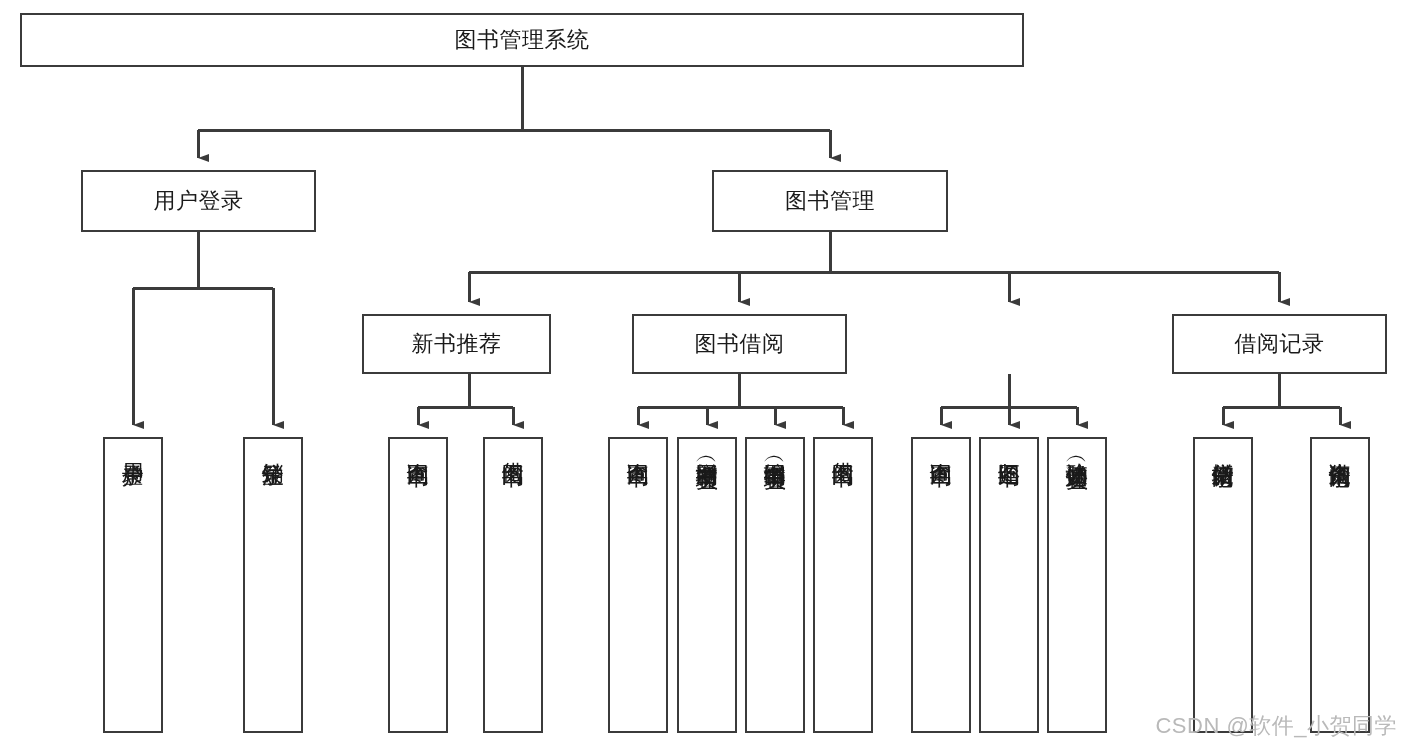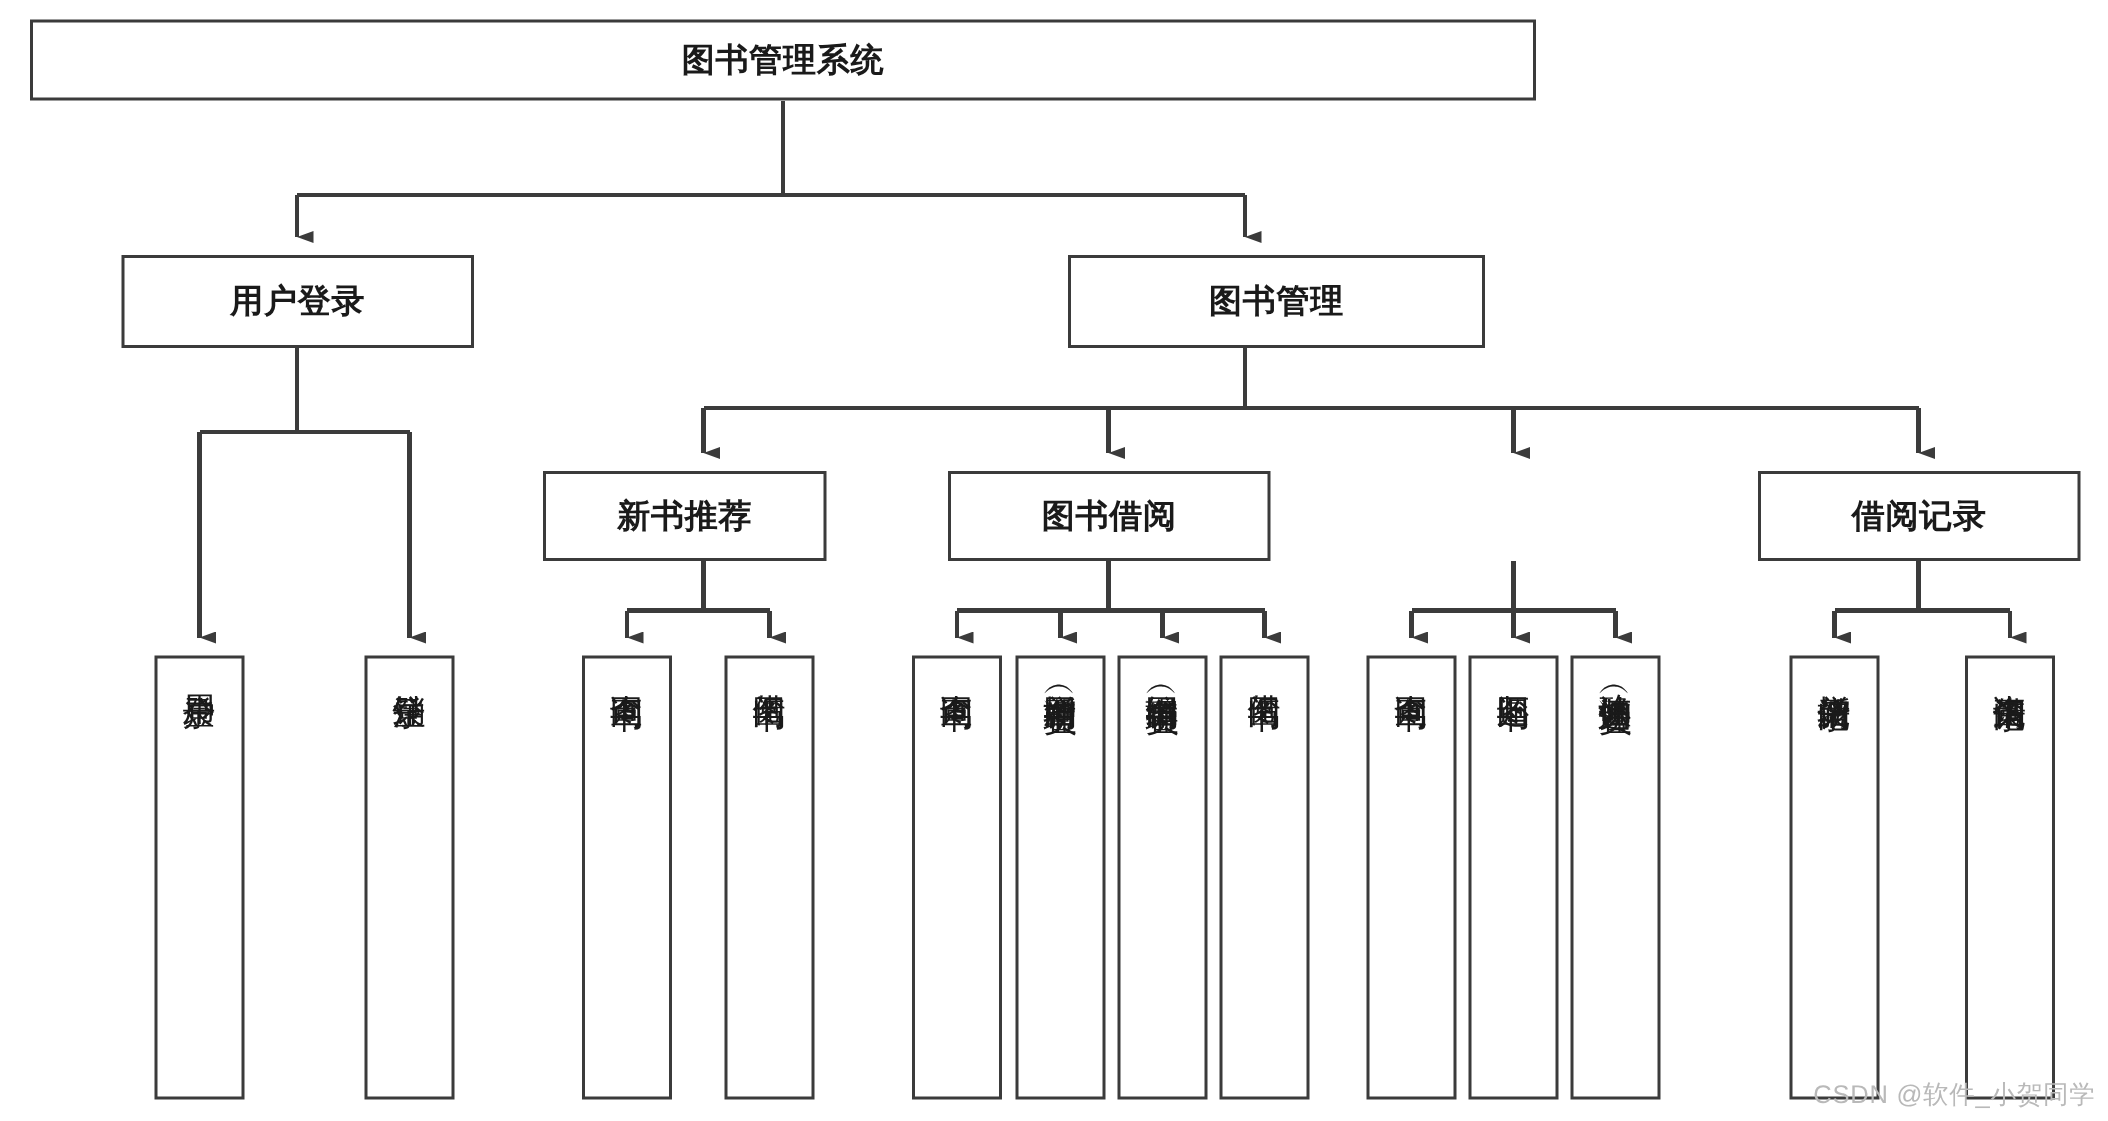--- a/index.html
+++ b/index.html
@@ -41,42 +41,41 @@
     font-size: 22px;
     line-height: 1.12;
     color: #1a1a1a;
     letter-spacing: 0.5px;
     white-space: nowrap;
     text-align: center;
   }
   
   .node.h .node-label {
     writing-mode: horizontal-tb;
-    font-weight: bold;
   }
   
   .node.v {
     align-items: flex-start;
     justify-content: center;
     padding-top: 6px;
   }
   .node.v .node-label {
     writing-mode: vertical-rl;
     text-orientation: upright;
     font-size: 22px;
     line-height: 1.06;
     letter-spacing: 1px;
     white-space: normal;
     max-height: 284px;
   }
   #watermark {
     position: absolute;
     right: 8px;
     bottom: 6px;
-    font-size: 17px;
+    font-size: 22px;
     color: #b9b9b9;
     letter-spacing: 0.5px;
     z-index: 5;
     white-space: nowrap;
     font-family: "Liberation Sans", "DejaVu Sans", sans-serif;
   }
 </style>
 </head>
 <body>
 
@@ -132,21 +131,21 @@
     </g>
   </svg>
 
   <div class="node h" style="left:20px; top:13px; width:1004px; height:54px;">
     <span class="node-label">图书管理系统</span>
   </div>
 
   <div class="node h" style="left:81px; top:170px; width:235px; height:62px;">
     <span class="node-label">用户登录</span>
   </div>
-  <div class="node h" style="left:712px; top:170px; width:278px; height:62px;">
+  <div class="node h" style="left:712px; top:170px; width:236px; height:62px;">
     <span class="node-label">图书管理</span>
   </div>
 
   <div class="node h" style="left:362px; top:314px; width:189px; height:60px;">
     <span class="node-label">新书推荐</span>
   </div>
   <div class="node h" style="left:632px; top:314px; width:215px; height:60px;">
     <span class="node-label">图书借阅</span>
   </div>
   <div class="node h" style="left:1172px; top:314px; width:215px; height:60px;">

